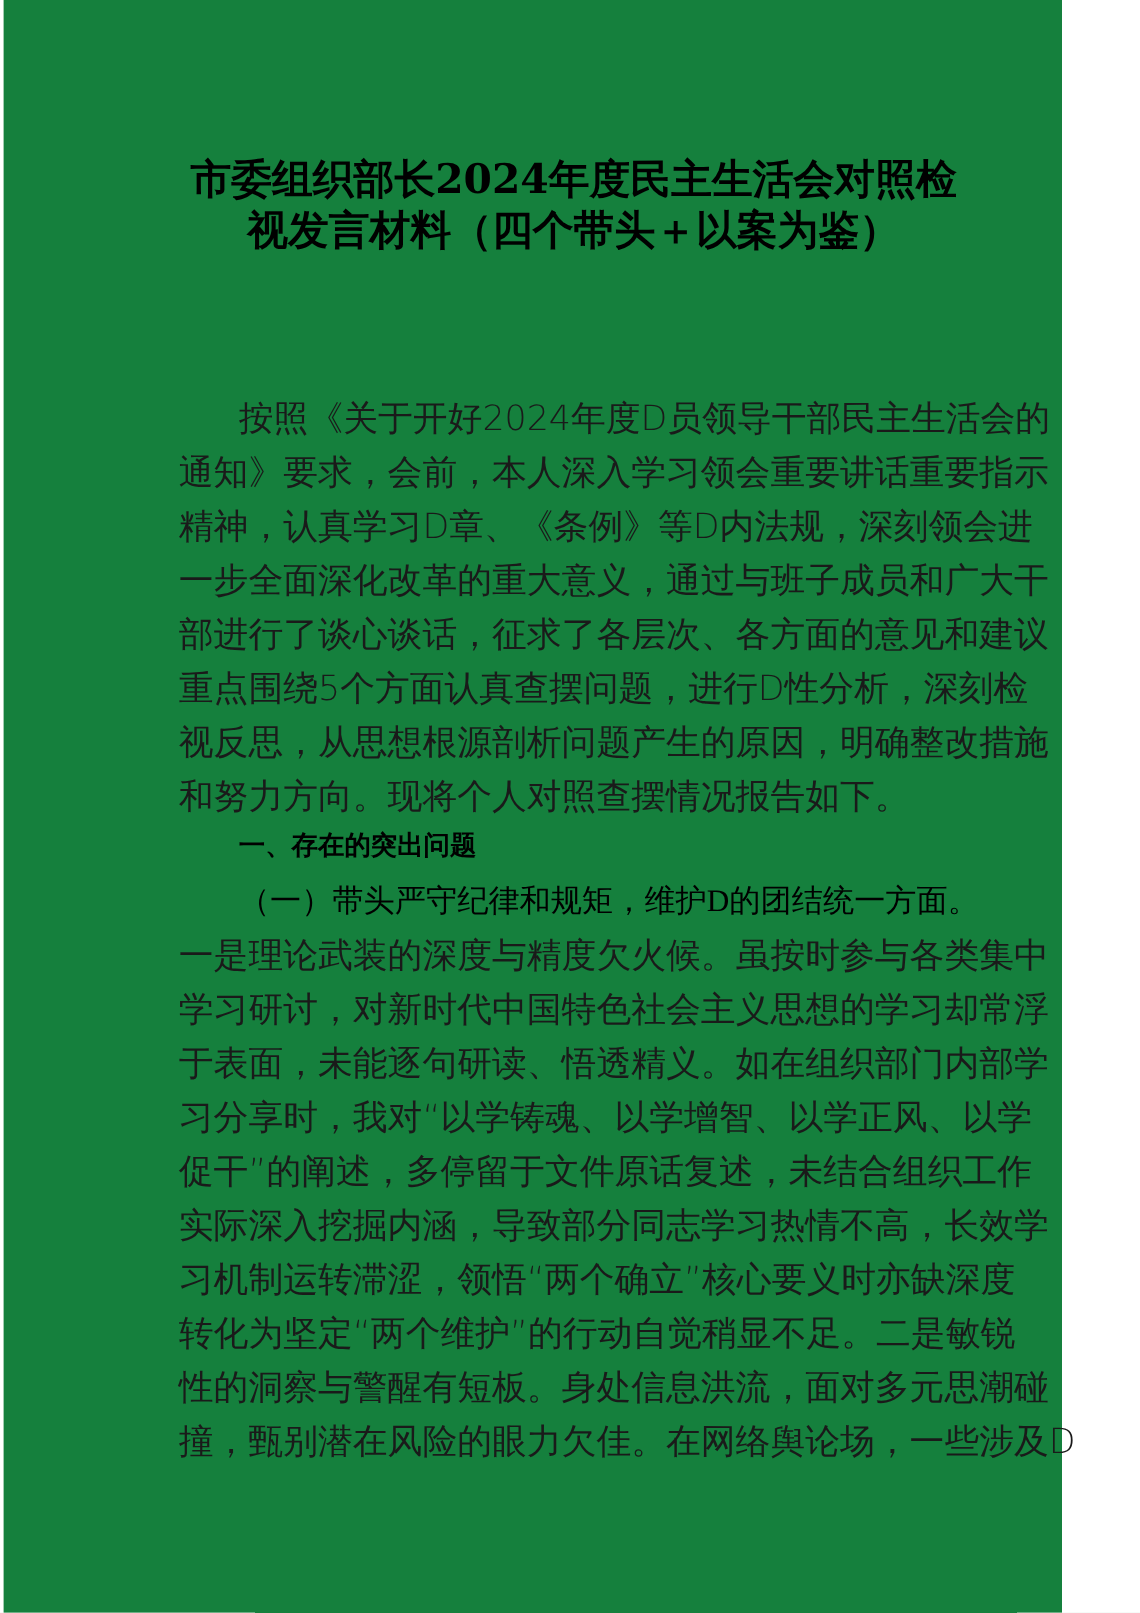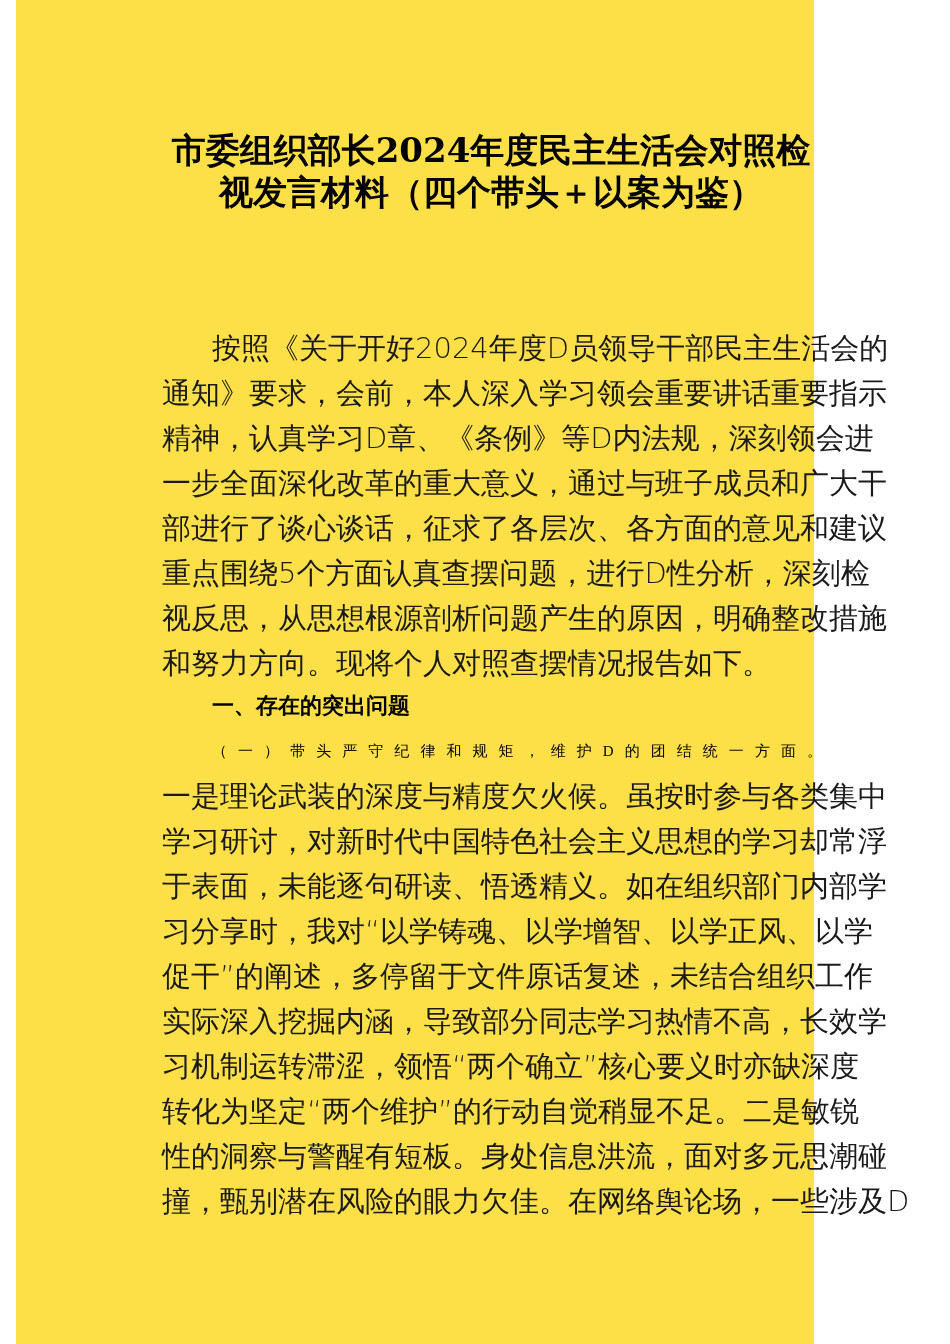--- a/index.html
+++ b/index.html
@@ -1,32 +1,32 @@
 <!DOCTYPE html>
 <html><head>
 <meta charset="utf-8">
 <style>
   html, body { margin: 0; padding: 0; background: #ffffff; }
   body { width: 950px; height: 1344px; overflow: hidden; position: relative;
          font-family: "DejaVu Serif", "Liberation Serif", serif; color: #111; }
-  .page { position: absolute; left: 16px; top: 0; width: 798px; height: 1344px; background: #fde047; }
+  .page { position: absolute; left: 3px; top: 0; width: 882px; height: 1344px; background: #15803d; }
   .title { position: absolute; left: 0; width: 950px; text-align: center;
            font-family: "DejaVu Serif", "Liberation Serif", serif; font-weight: bold;
            font-size: 34px; line-height: 40px; letter-spacing: 0px; color: #000; }
   .title.l1 { top: 130px; }
   .title.l2 { top: 172px; }
   .body-line { position: absolute; left: 146px; width: 660px; height: 32px;
                font-size: 29px; line-height: 32px; color: #1a1a1a;
                text-align: justify; text-align-last: justify; white-space: nowrap;
                font-family: "DejaVu Sans", "Liberation Sans", sans-serif; font-weight: 300; }
   .body-line.indent { left: 196px; width: 610px; }
   .body-line.last { text-align-last: left; }
   .heading { position: absolute; left: 196px; font-size: 22px; line-height: 32px;
              font-family: "DejaVu Sans", "Liberation Sans", sans-serif; font-weight: bold; color: #000; }
-  .subheading { position: absolute; left: 196px; width: 610px; font-size: 15px; line-height: 32px;
+  .subheading { position: absolute; left: 196px; width: 610px; font-size: 26px; line-height: 32px;
                 text-align: justify; text-align-last: justify; white-space: nowrap;
                 font-family: Liberation Serif, serif; color: #000; font-weight: 500; }
 </style>
 </head>
 <body>
 
 <div class="page">
 
   <div class="title l1">市委组织部长2024年度民主生活会对照检</div>
   <div class="title l2">视发言材料（四个带头＋以案为鉴）</div>

